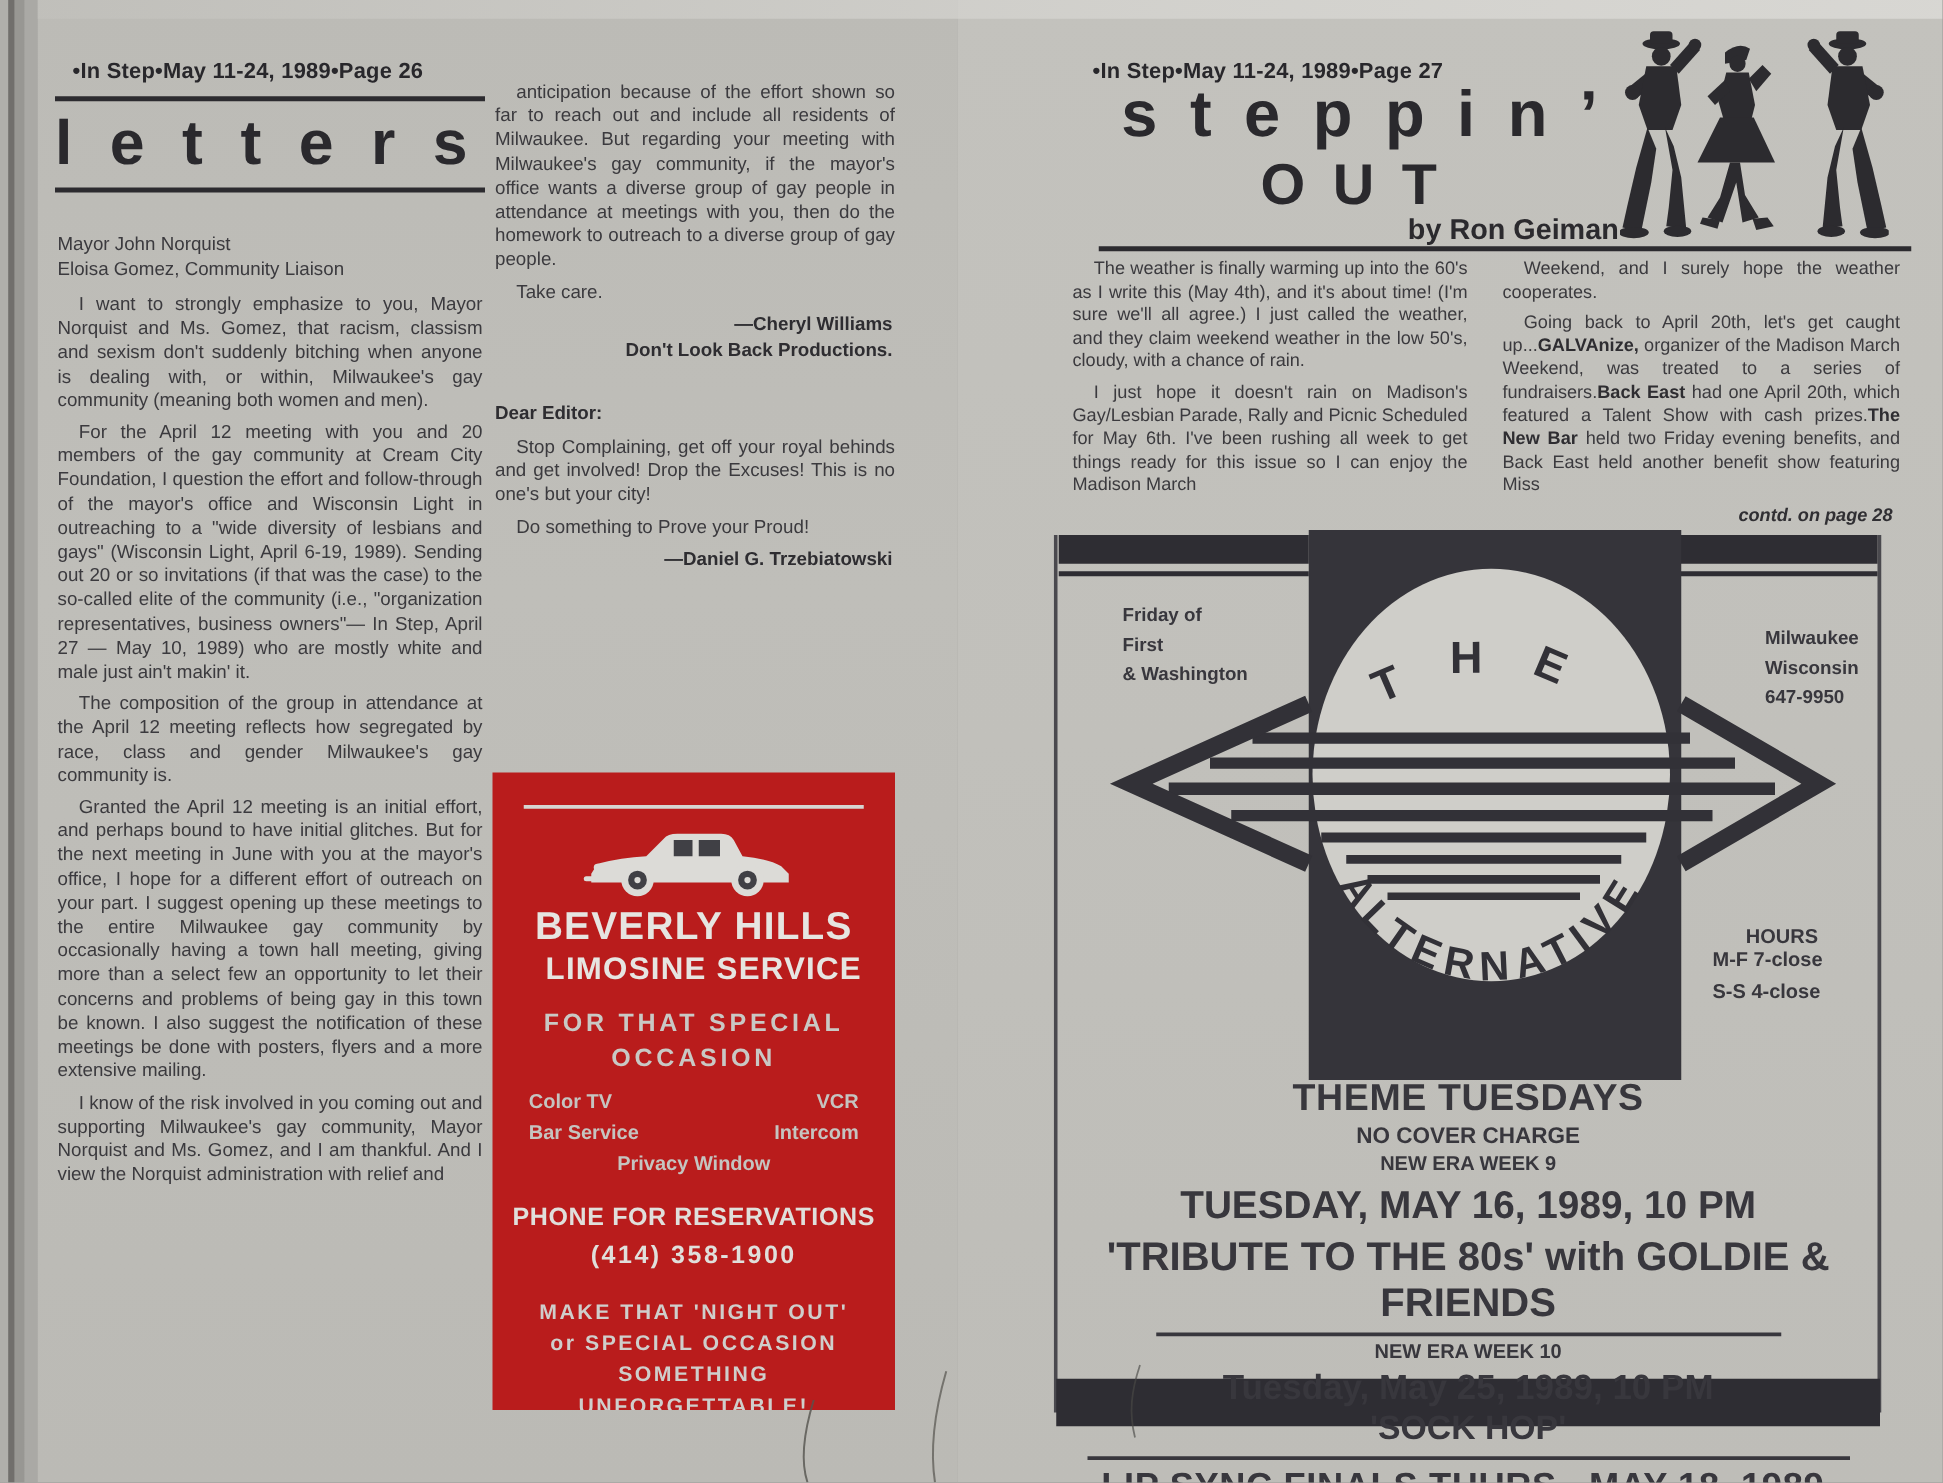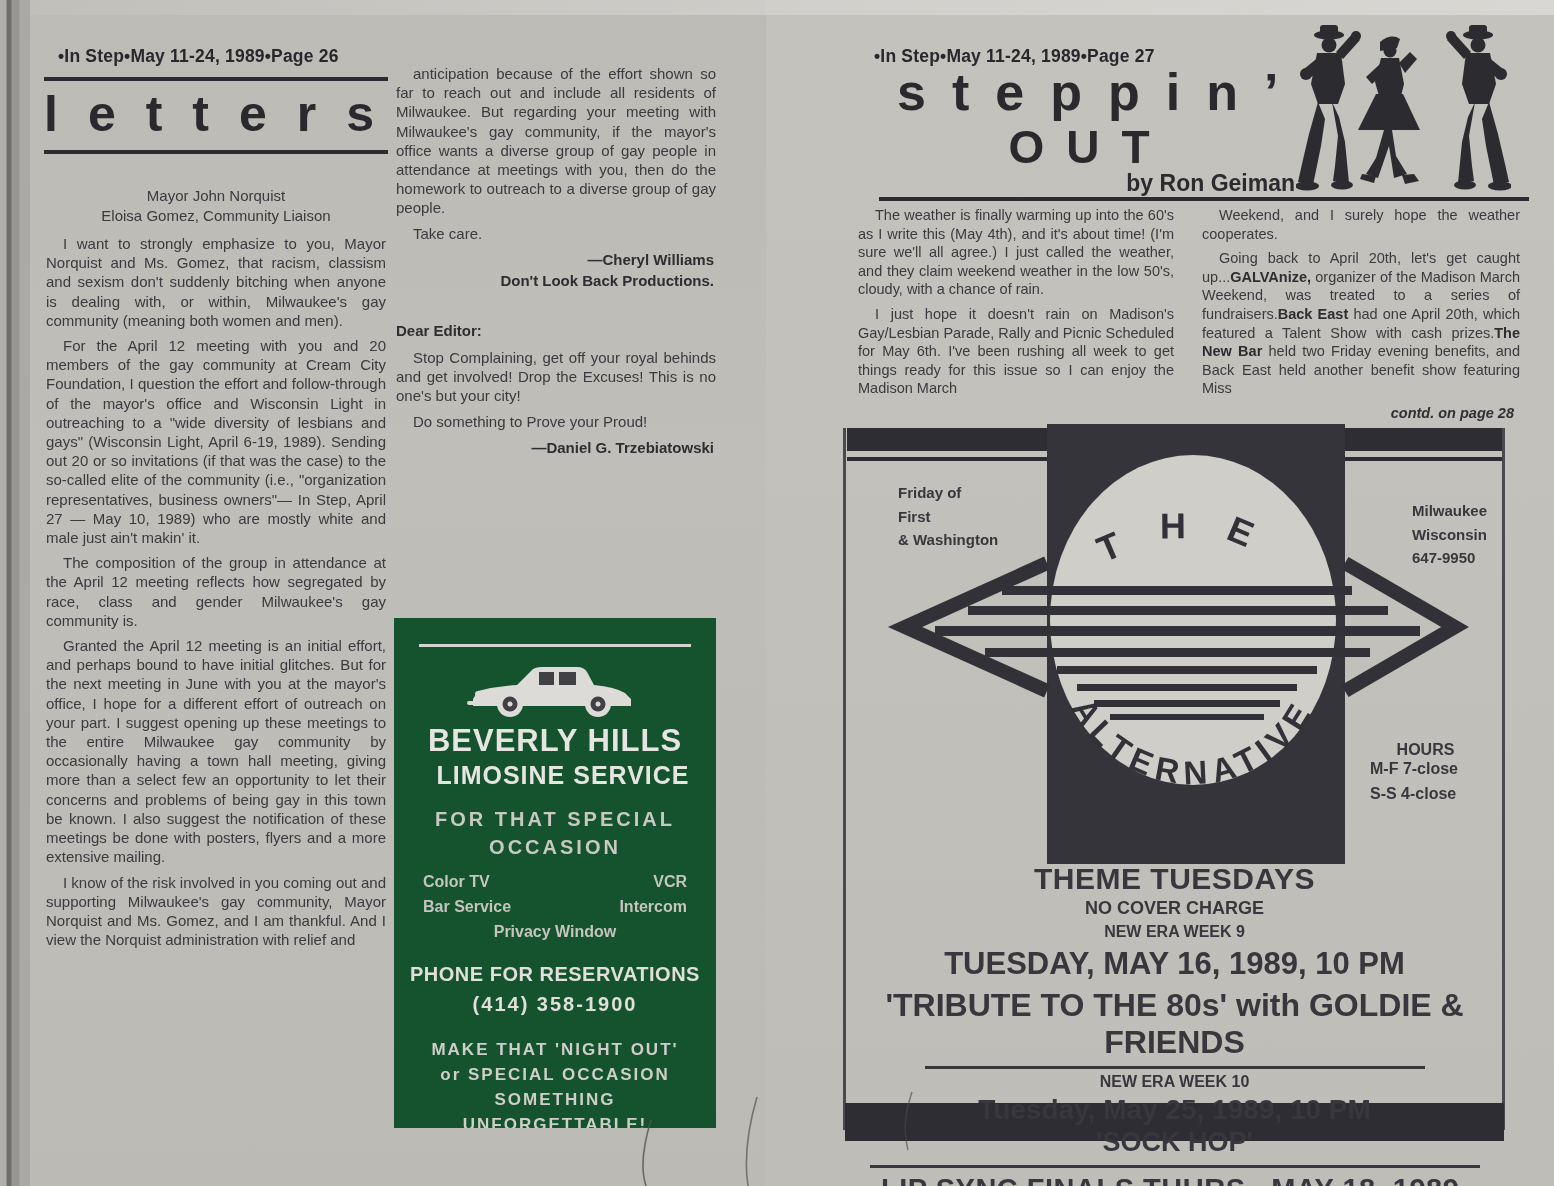--- a/index.html
+++ b/index.html
@@ -20,25 +20,25 @@
   .page-hdr{position:absolute;font-size:17.5px;font-weight:bold;color:#28272b;letter-spacing:.2px;}
   .rule{position:absolute;background:#2c2b2f;}
   
   .letters-title{position:absolute;left:44px;top:84px;width:344px;font-size:50px;font-weight:bold;
     color:#2a292d;letter-spacing:30px;line-height:60px;}
   .col{position:absolute;font-size:15px;line-height:19.2px;color:#3b3a3e;}
   .para{margin:0 0 6px;text-align:justify;text-indent:17px;}
   .para b,.sig,.bold-note,.dear{color:#2e2d31;}
   .bold-note{font-weight:bold;margin:0 0 8px;text-align:justify;text-indent:14px;}
   .addr{margin:10px 0 8px;}
-  .addr p{margin:0;line-height:20px;text-indent:0;text-align:center;}
+  .addr p{margin:0;line-height:20px;text-indent:0;text-align:left;}
   .sig{font-weight:bold;text-align:right;margin:6px 2px 0 0;line-height:21px;}
   .dear{font-weight:bold;margin:30px 0 8px;text-indent:0;text-align:left;}
   
-  .beverly{position:absolute;left:394px;top:618px;width:322px;height:510px;background:#14532d;
+  .beverly{position:absolute;left:394px;top:618px;width:322px;height:510px;background:#b91c1c;
     color:#dcdbd7;text-align:center;overflow:hidden;}
   .bev-rule{margin:26px auto 0;width:272px;height:3px;background:#d6d5d1;}
   .car{display:block;margin:10px auto 0;width:180px;height:62px;}
   .bev-t1{font-size:31px;font-weight:bold;letter-spacing:1px;margin-top:4px;color:#e6e5e1;}
   .bev-t2{font-size:25px;font-weight:bold;letter-spacing:1px;margin-top:2px;color:#e6e5e1;padding-left:16px;}
   .bev-tag{font-size:20px;font-weight:bold;letter-spacing:3px;color:#c9c8c4;}
   .bev-tag1{margin-top:18px;}
   .bev-tag2{margin-top:5px;}
   .bev-feats{width:264px;margin:14px auto 0;font-size:16px;font-weight:bold;color:#c5c4c0;text-align:left;}
   .bev-frow{display:flex;justify-content:space-between;margin-top:7px;}

